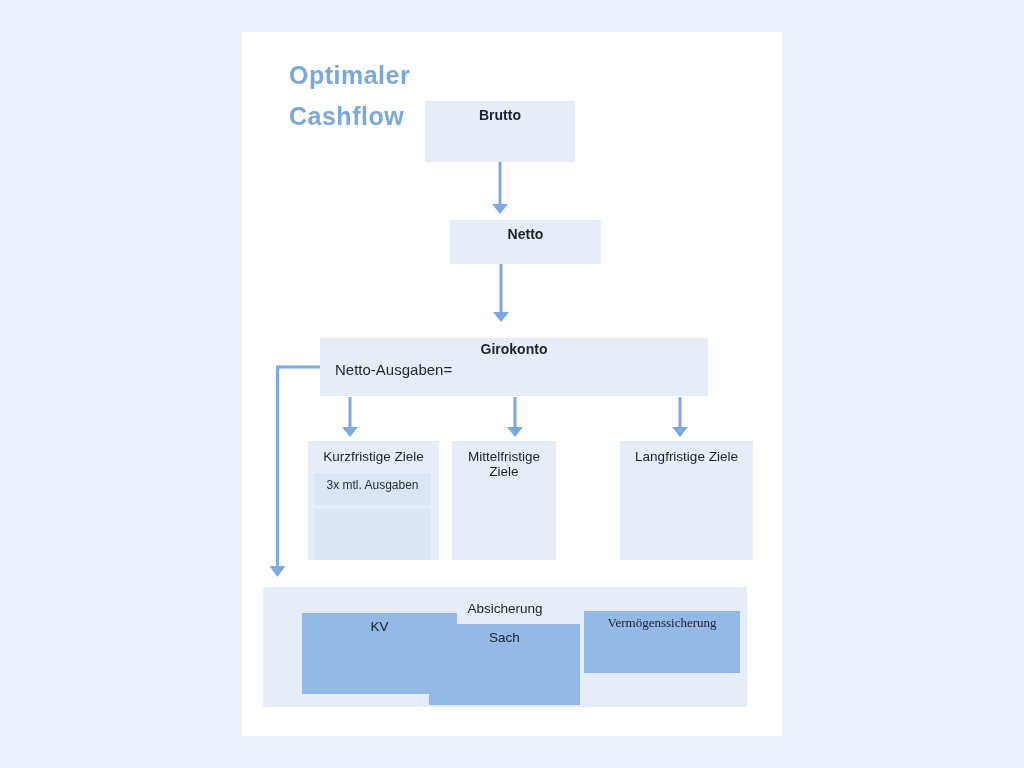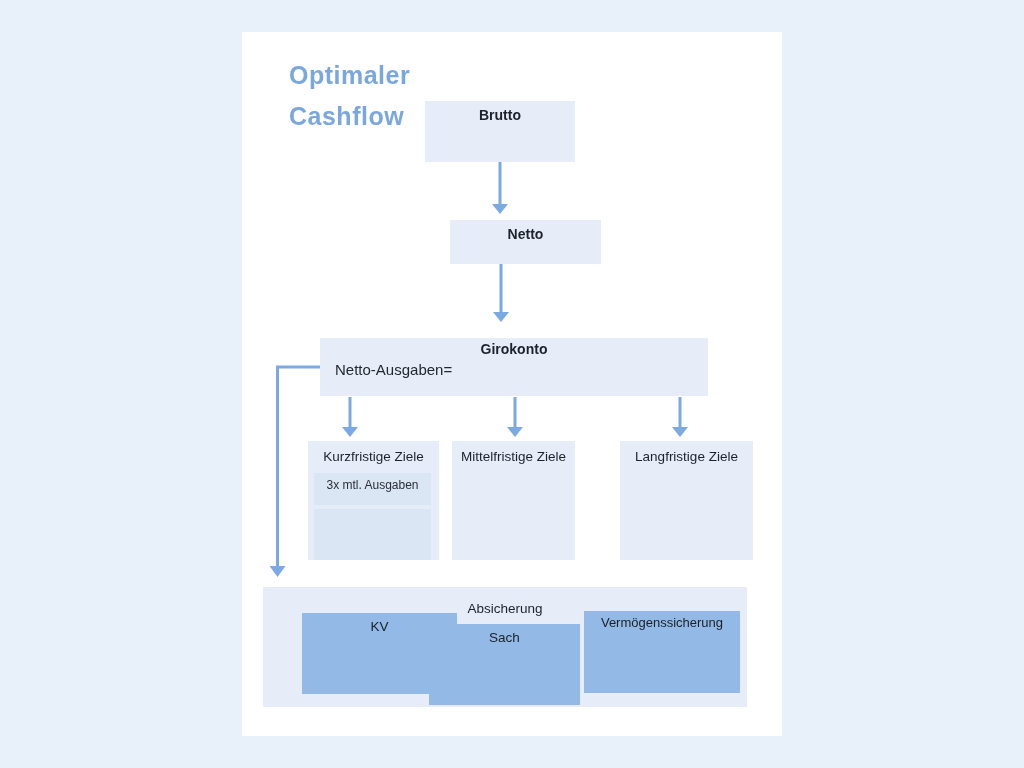--- a/index.html
+++ b/index.html
@@ -51,21 +51,21 @@
     padding: 4px 0 0 15px;
   }
   .goal-box {
     background: #e7edf8;
     color: #1d212b;
     text-align: center;
     font-size: 13.5px;
   }
   .goal-box .goal-label { display: block; padding-top: 8px; }
   .box-goal-0 { left: 308px; top: 441px; width: 131px; height: 119px; }
-  .box-goal-1 { left: 452px; top: 441px; width: 123px; height: 119px; }
+  .box-goal-1 { left: 452px; top: 441px; width: 104px; height: 119px; }
   .box-goal-2 { left: 600px; top: 441px; width: 133px; height: 119px; margin-left: 20px; }
   .sub-box {
     position: absolute;
     background: #dbe6f4;
     font-size: 12px;
     color: #2a2e38;
     text-align: center;
   }
   .sub-box-1 { left: 6px; top: 32px; width: 117px; height: 32px; padding-top: 5px; }
   .sub-box-2 { left: 6px; top: 68px; width: 117px; height: 51px; }
@@ -79,21 +79,21 @@
   .absicherung .section-label { display: block; padding-top: 14px; }
   .ins-box {
     position: absolute;
     background: #93bae6;
     color: #1b1f27;
     text-align: center;
     font-size: 13.5px;
   }
   .ins-kv   { left: 7px;   top: 26px; width: 155px; height: 81px; padding-top: 6px; margin-left: 32px; }
   .ins-sach { left: 166px; top: 37px; width: 151px; height: 81px; padding-top: 6px; }
-  .ins-verm { left: 321px; top: 24px; width: 156px; height: 82px; padding-top: 4px; font-size: 13px; }
+  .ins-verm { left: 321px; top: 24px; width: 156px; height: 62px; padding-top: 4px; font-size: 13px; font-family: Liberation Serif, serif; }
   svg.arrows {
     position: absolute; left: 0; top: 0; width: 1024px; height: 768px;
     pointer-events: none;
   }
 </style>
 </head>
 <body>
 
 <div class="page">
   <div class="card"></div>

